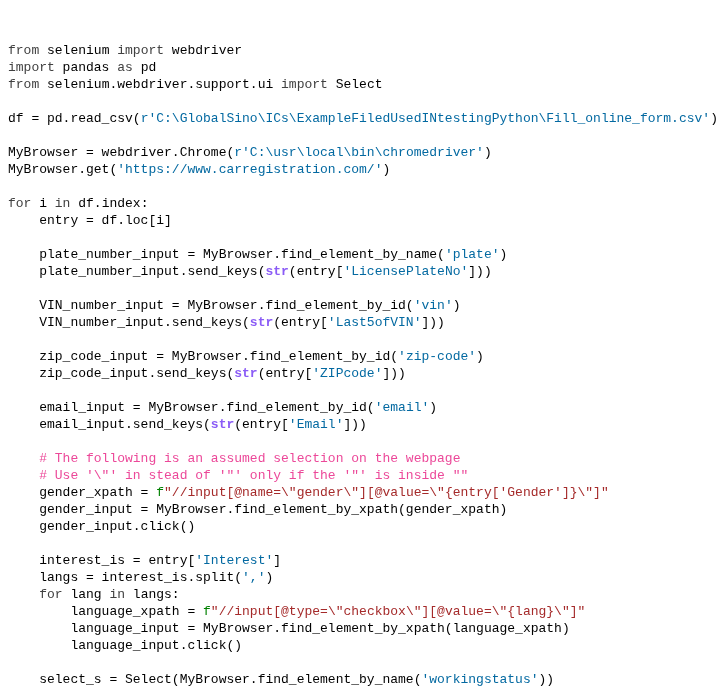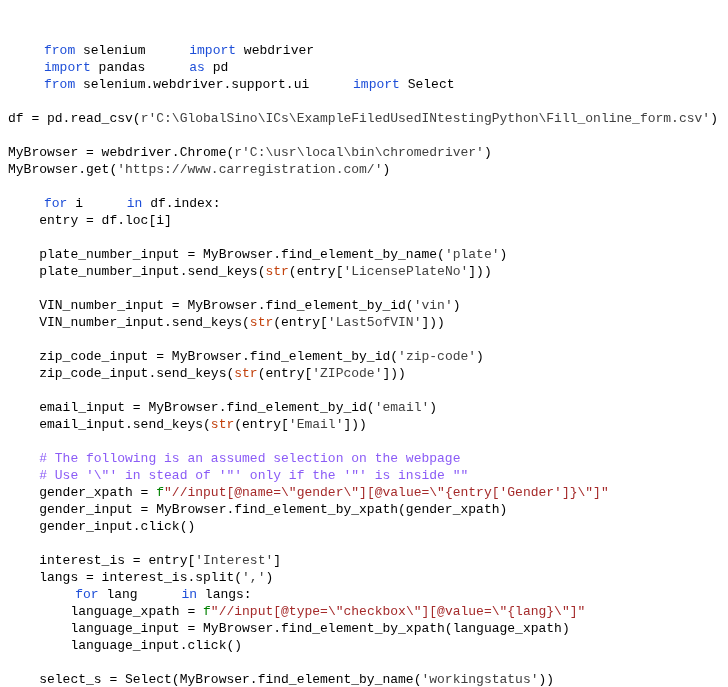--- a/index.html
+++ b/index.html
@@ -5,25 +5,25 @@
   body {
     margin: 0;
     padding: 8px;
     background: #ffffff;
     font-family: "Courier New", Courier, monospace;
     font-size: 13px;
     line-height: 17px;
     white-space: pre;
     color: #000000;
   }
-  .c-kw   { color: #1d4ed8; margin-left: 36px; }  
-  .c-str  { color: #404040; }  
+  .c-kw   { color: #404040; }  
+  .c-str  { color: #0369a1; }  
   .c-fstr { color: #a52a2a; }  
   .c-fkw  { color: #008000; }  
-  .c-cmt  { color: #8b5cf6; }  
-  .c-blue { color: #c2410c; }  
+  .c-cmt  { color: #ec4899; }  
+  .c-blue { color: #8b5cf6; font-weight: bold; }  
   .c-def  { color: #000000; text-align: center; }  
 </style>
 </head>
 <body>
 
 <div id="code"><div><span class="c-kw">from</span><span class="c-def"> selenium </span><span class="c-kw">import</span><span class="c-def"> webdriver</span></div><div><span class="c-kw">import</span><span class="c-def"> pandas </span><span class="c-kw">as</span><span class="c-def"> pd</span></div><div><span class="c-kw">from</span><span class="c-def"> selenium.webdriver.support.ui </span><span class="c-kw">import</span><span class="c-def"> Select</span></div><div>&nbsp;</div><div><span class="c-def">df = pd.read_csv(</span><span class="c-str">r'C:\GlobalSino\ICs\ExampleFiledUsedINtestingPython\Fill_online_form.csv'</span><span class="c-def">)</span></div><div>&nbsp;</div><div><span class="c-def">MyBrowser = webdriver.Chrome(</span><span class="c-str">r'C:\usr\local\bin\chromedriver'</span><span class="c-def">)</span></div><div><span class="c-def">MyBrowser.get(</span><span class="c-str">'https://www.carregistration.com/'</span><span class="c-def">)</span></div><div>&nbsp;</div><div><span class="c-kw">for</span><span class="c-def"> i </span><span class="c-kw">in</span><span class="c-def"> df.index:</span></div><div><span class="c-def">    entry = df.loc[i]</span></div><div>&nbsp;</div><div><span class="c-def">    plate_number_input = MyBrowser.find_element_by_name(</span><span class="c-str">'plate'</span><span class="c-def">)</span></div><div><span class="c-def">    plate_number_input.send_keys(</span><span class="c-blue">str</span><span class="c-def">(entry[</span><span class="c-str">'LicensePlateNo'</span><span class="c-def">]))</span></div><div>&nbsp;</div><div><span class="c-def">    VIN_number_input = MyBrowser.find_element_by_id(</span><span class="c-str">'vin'</span><span class="c-def">)</span></div><div><span class="c-def">    VIN_number_input.send_keys(</span><span class="c-blue">str</span><span class="c-def">(entry[</span><span class="c-str">'Last5ofVIN'</span><span class="c-def">]))</span></div><div>&nbsp;</div><div><span class="c-def">    zip_code_input = MyBrowser.find_element_by_id(</span><span class="c-str">'zip-code'</span><span class="c-def">)</span></div><div><span class="c-def">    zip_code_input.send_keys(</span><span class="c-blue">str</span><span class="c-def">(entry[</span><span class="c-str">'ZIPcode'</span><span class="c-def">]))</span></div><div>&nbsp;</div><div><span class="c-def">    email_input = MyBrowser.find_element_by_id(</span><span class="c-str">'email'</span><span class="c-def">)</span></div><div><span class="c-def">    email_input.send_keys(</span><span class="c-blue">str</span><span class="c-def">(entry[</span><span class="c-str">'Email'</span><span class="c-def">]))</span></div><div>&nbsp;</div><div><span class="c-cmt">    # The following is an assumed selection on the webpage</span></div><div><span class="c-cmt">    # Use '\"' in stead of '"' only if the '"' is inside ""</span></div><div><span class="c-def">    gender_xpath = </span><span class="c-fkw">f</span><span class="c-fstr">"//input[@name=\"gender\"][@value=\"{entry['Gender']}\"]"</span></div><div><span class="c-def">    gender_input = MyBrowser.find_element_by_xpath(gender_xpath)</span></div><div><span class="c-def">    gender_input.click()</span></div><div>&nbsp;</div><div><span class="c-def">    interest_is = entry[</span><span class="c-str">'Interest'</span><span class="c-def">]</span></div><div><span class="c-def">    langs = interest_is.split(</span><span class="c-str">','</span><span class="c-def">)</span></div><div><span class="c-def">    </span><span class="c-kw">for</span><span class="c-def"> lang </span><span class="c-kw">in</span><span class="c-def"> langs:</span></div><div><span class="c-def">        language_xpath = </span><span class="c-fkw">f</span><span class="c-fstr">"//input[@type=\"checkbox\"][@value=\"{lang}\"]"</span></div><div><span class="c-def">        language_input = MyBrowser.find_element_by_xpath(language_xpath)</span></div><div><span class="c-def">        language_input.click()</span></div><div>&nbsp;</div><div><span class="c-def">    select_s = Select(MyBrowser.find_element_by_name(</span><span class="c-str">'workingstatus'</span><span class="c-def">))</span></div></div>
 
 
 </body></html>

